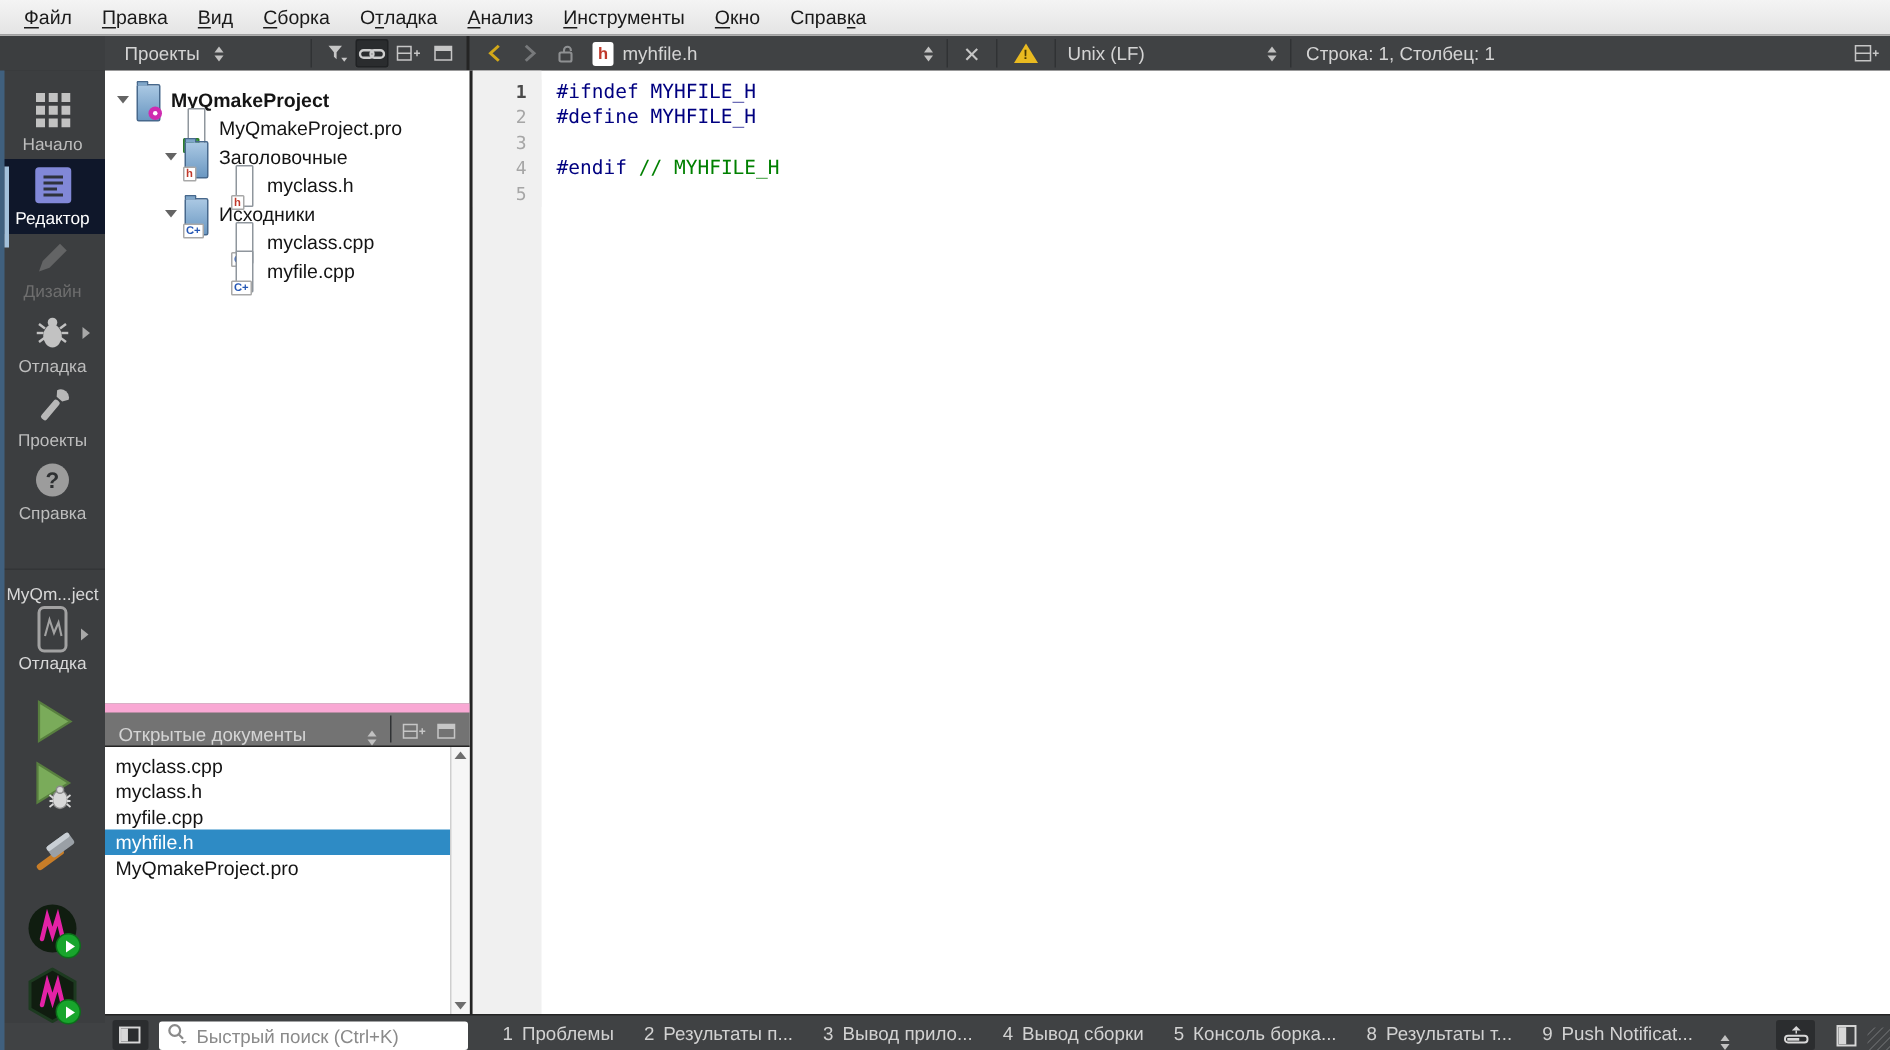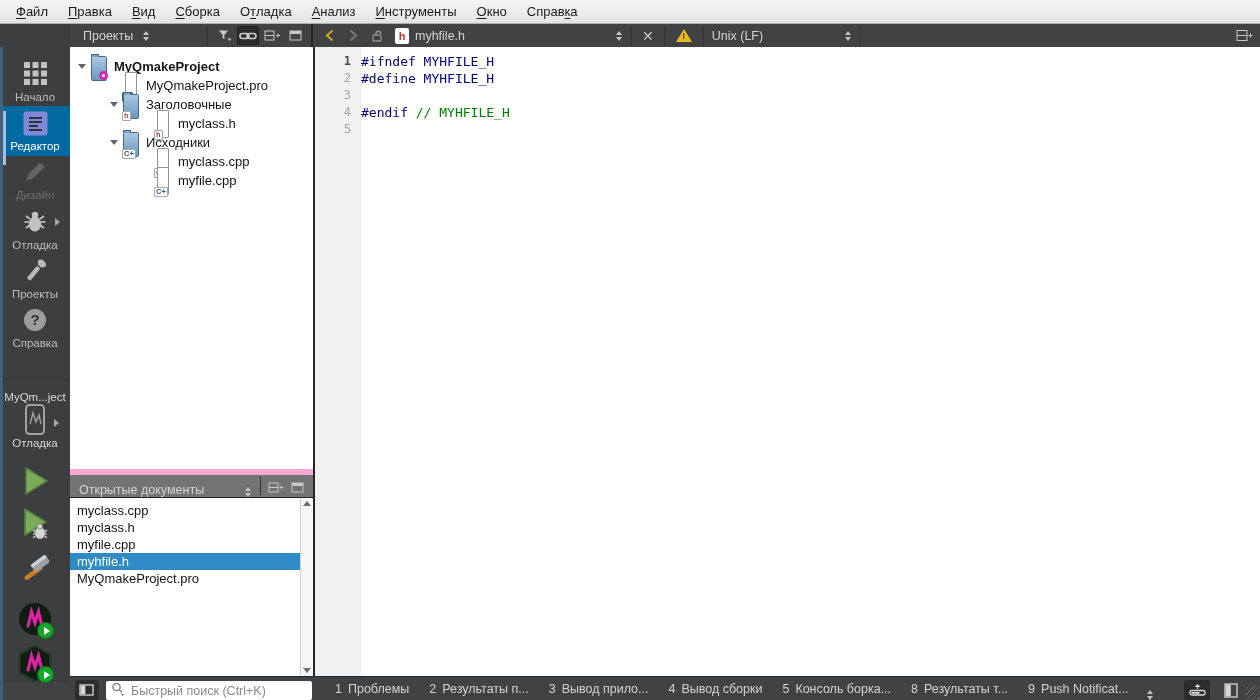--- a/index.html
+++ b/index.html
@@ -40,21 +40,21 @@
   .sect{display:flex;align-items:center;box-sizing:border-box}
   .ellip{overflow:hidden;white-space:nowrap;text-overflow:ellipsis}
 
   
   .mode-rail{position:absolute;left:0;top:47px;bottom:18px;width:70px;background:#3c3e40;
     display:flex;flex-direction:column;align-items:center;z-index:2}
   .left-strip{position:absolute;left:0;top:47px;bottom:0;width:3px;background:#40607e;z-index:6}
   .strip-hl{position:absolute;left:3px;top:111px;height:54px;width:3px;background:#a3c0da;z-index:6}
   .mode{width:70px;height:54px;display:flex;flex-direction:column;align-items:center;justify-content:center;
     gap:4px;color:#bdbdbd;font-size:11.5px}
-  .mode.selected{background:#0369a1;color:#fff}
+  .mode.selected{background:#0f172a;color:#fff}
   .mode.disabled{color:#6e6e6e}
   .micon{position:relative;display:flex;align-items:center;justify-content:center;height:26px}
   .sub-arrow{position:absolute;right:-12px;top:9px;width:0;height:0;
     border-top:4px solid transparent;border-bottom:4px solid transparent;border-left:5px solid #a8a8a8}
   .rail-sep{width:70px;height:1px;background:#333537;margin-top:26px}
   .kit-project{font-size:11.5px;color:#d8d8d8;margin-top:11px}
   .kit-device{margin-top:3px;position:relative}
   .kit-config{font-size:11.5px;color:#d8d8d8;margin-top:5px}
   .rail-actions{margin-top:16px;display:flex;flex-direction:column;align-items:center;gap:7px}
   .hexic{position:relative;width:36px;height:37px;display:block}
@@ -103,21 +103,21 @@
 
   
   .editor{position:absolute;left:315px;top:47px;right:0;bottom:24px;background:#fff;
     font-family:"DejaVu Sans Mono",monospace;font-size:13px;overflow:hidden}
   .gutter-bg{position:absolute;left:0;top:0;bottom:0;width:46px;background:#f0f0f0}
   .code{position:relative;padding-top:6px}
   .code-line{display:flex;height:17px;line-height:17px}
   .ln{width:46px;background:#f0f0f0;color:#a6a6a6;text-align:right;padding-right:10px;
     font-size:12px;box-sizing:border-box;flex:none}
   .ln.cur{color:#4a4a4a;font-weight:bold}
-  .ct{white-space:pre}
+  .ct{padding-left:10px;white-space:pre}
   .tok-pre{color:#000080}
   .tok-comment{color:#008000}
 
   
   .statusbar{position:absolute;left:70px;right:0;bottom:0;height:24px;background:#404244;
     border-top:1px solid #242424;display:flex;align-items:flex-end;color:#d2d2d2;font-size:12.5px;
     padding-left:5px;box-sizing:border-box;z-index:3}
   .sb-toggle{width:24px;height:20px;background:#2b2d2f;border-radius:2px;
     display:flex;align-items:center;justify-content:center;margin-right:7px;flex:none}
   .searchbox{width:196px;height:19px;background:#fff;border-radius:2px;display:flex;align-items:center;
@@ -224,20 +224,23 @@
         </span>
       <span class="vsep"></span>
       <div class="sect" style="width:148px">
         <span class="ellip" style="flex:1;padding-left:4px">Unix (LF)</span>
         <span class="updown">
             <i class="up"></i>
             <i class="dn"></i>
           </span>
       </div>
       <span class="vsep"></span>
+      <div class="sect" style="padding-left:6px">
+        <span>Строка: 1, Столбец: 1</span>
+      </div>
       <div style="flex:1"></div>
       <span class="tbtn">
         <svg width="17" height="13">
             <rect x="1" y="1.5" width="10" height="10" fill="none" stroke="#c6c6c6"></rect>
             <line x1="1" y1="6.5" x2="11" y2="6.5" stroke="#c6c6c6"></line>
             <path d="M12.5 6.5 h4 M14.5 4.5 v4" stroke="#c6c6c6"></path>
           </svg>
       </span>
     </div>
   </div>

